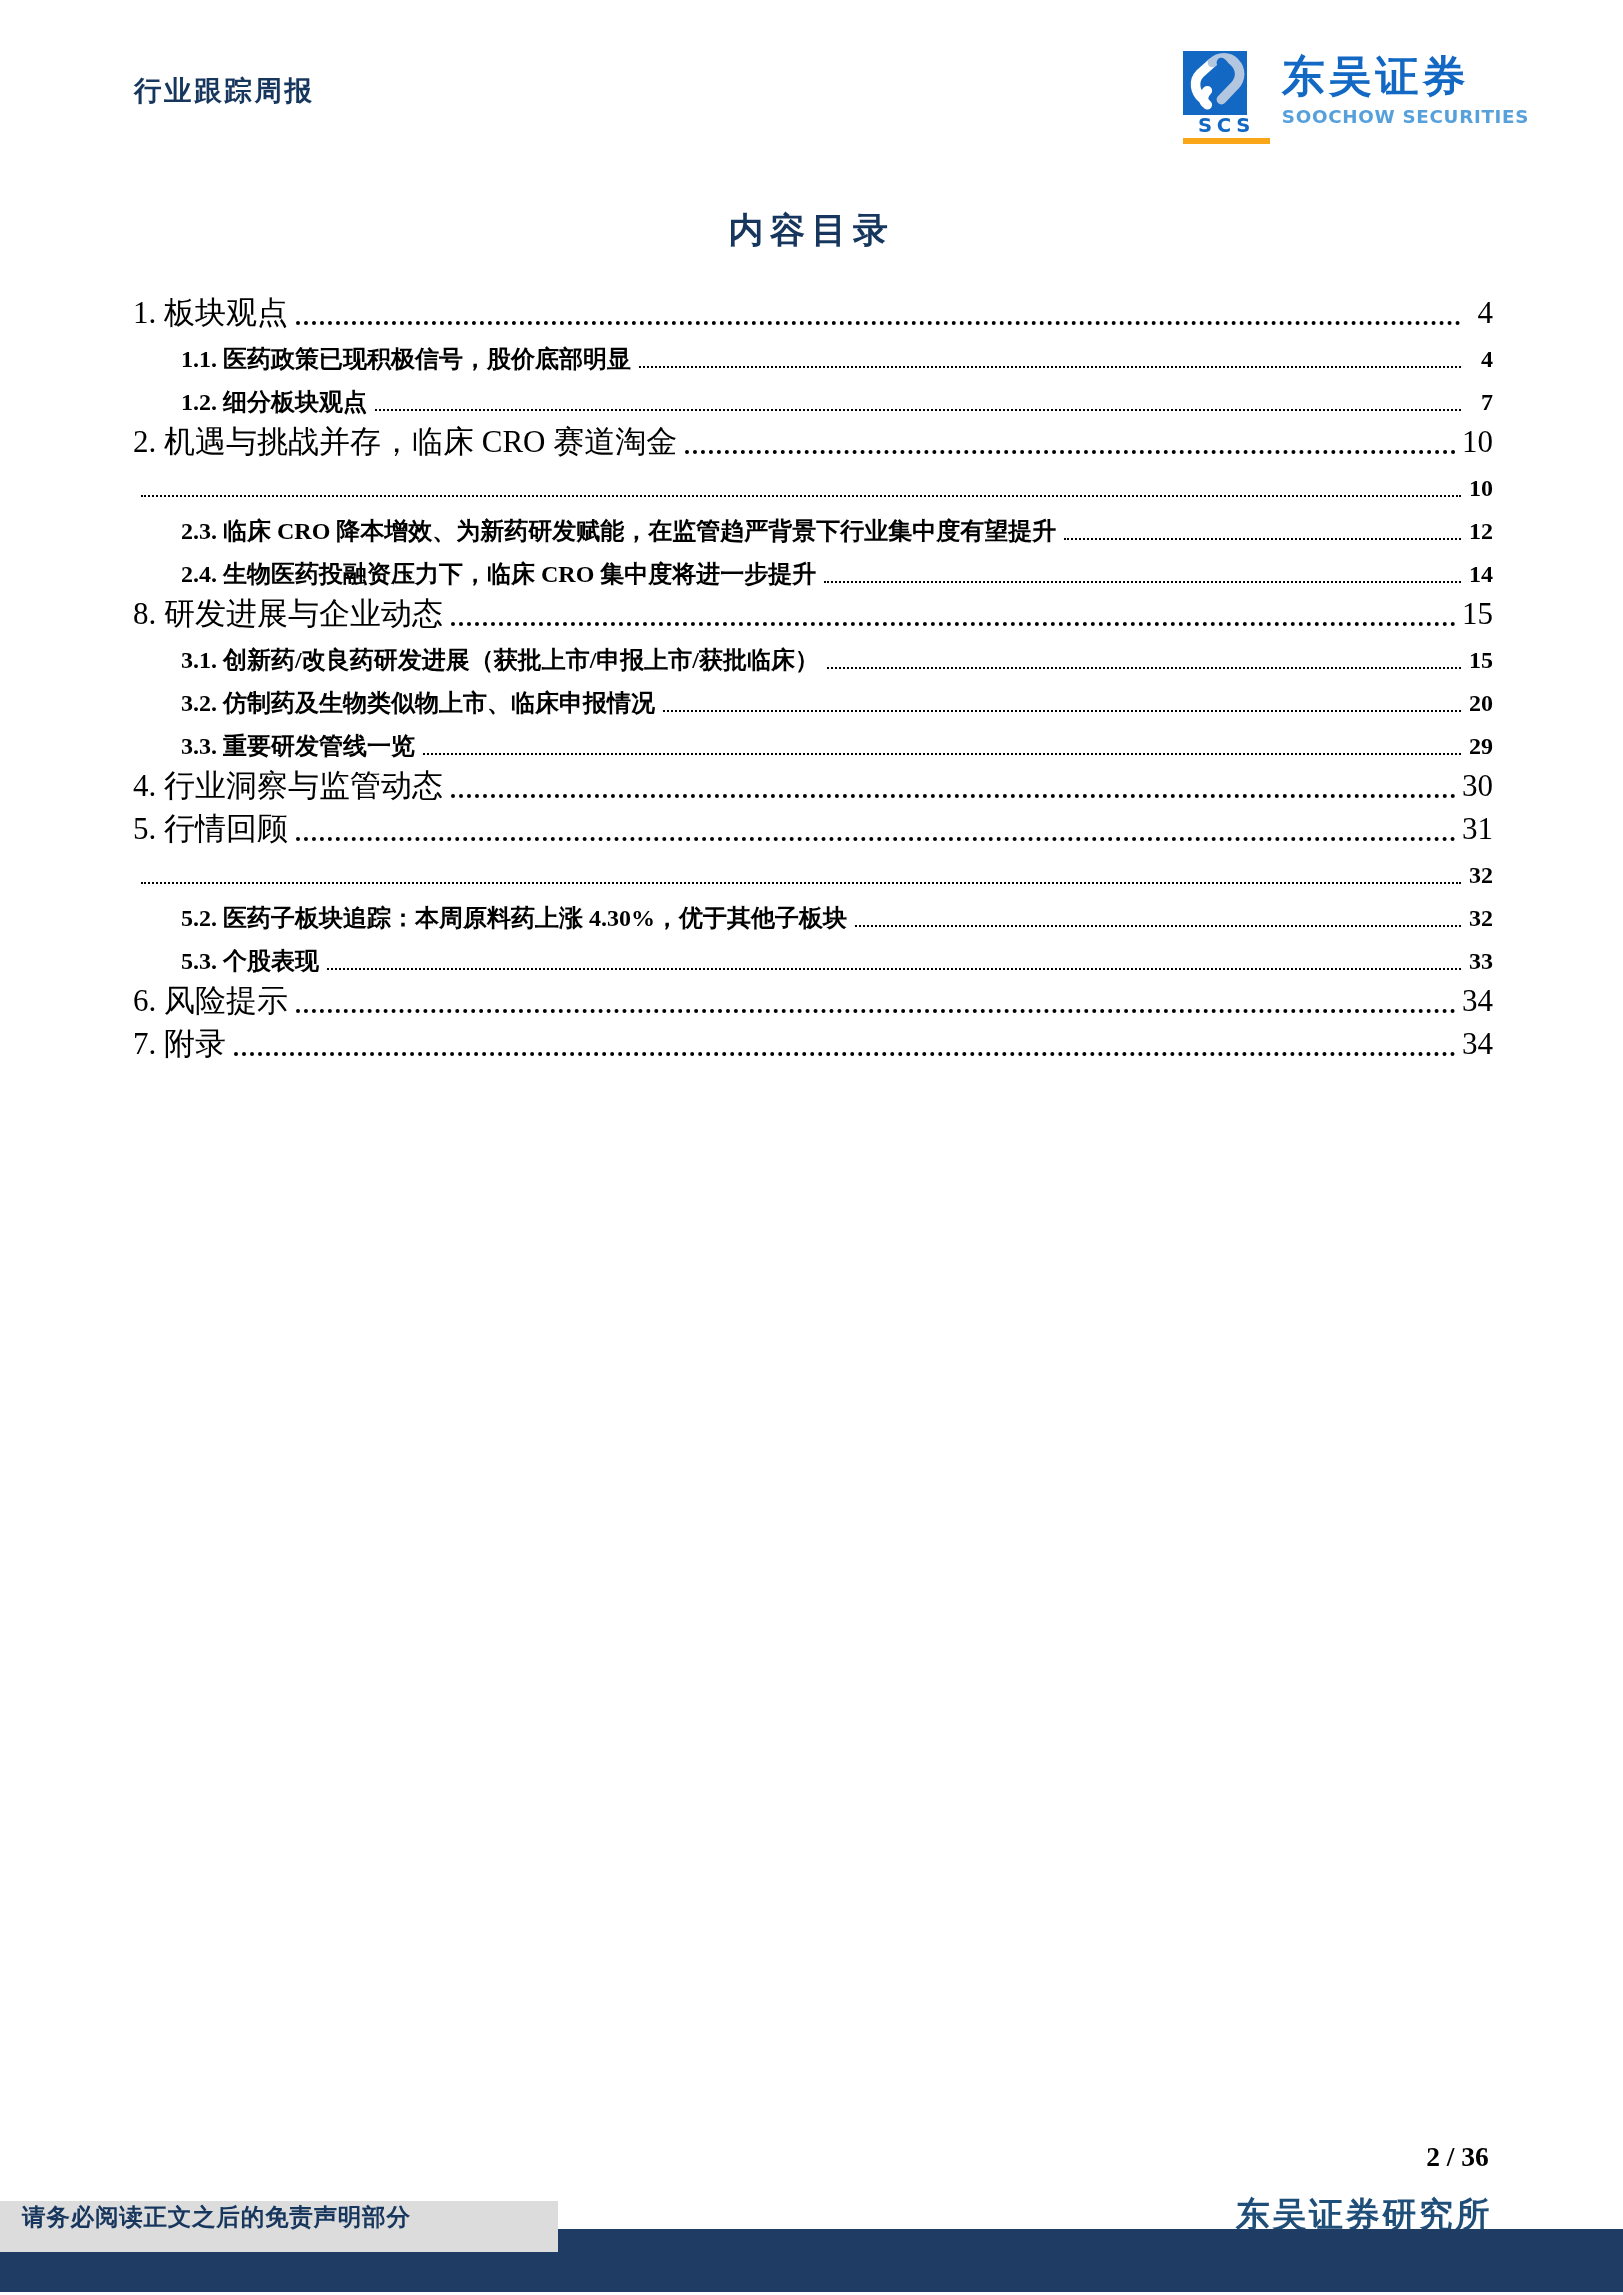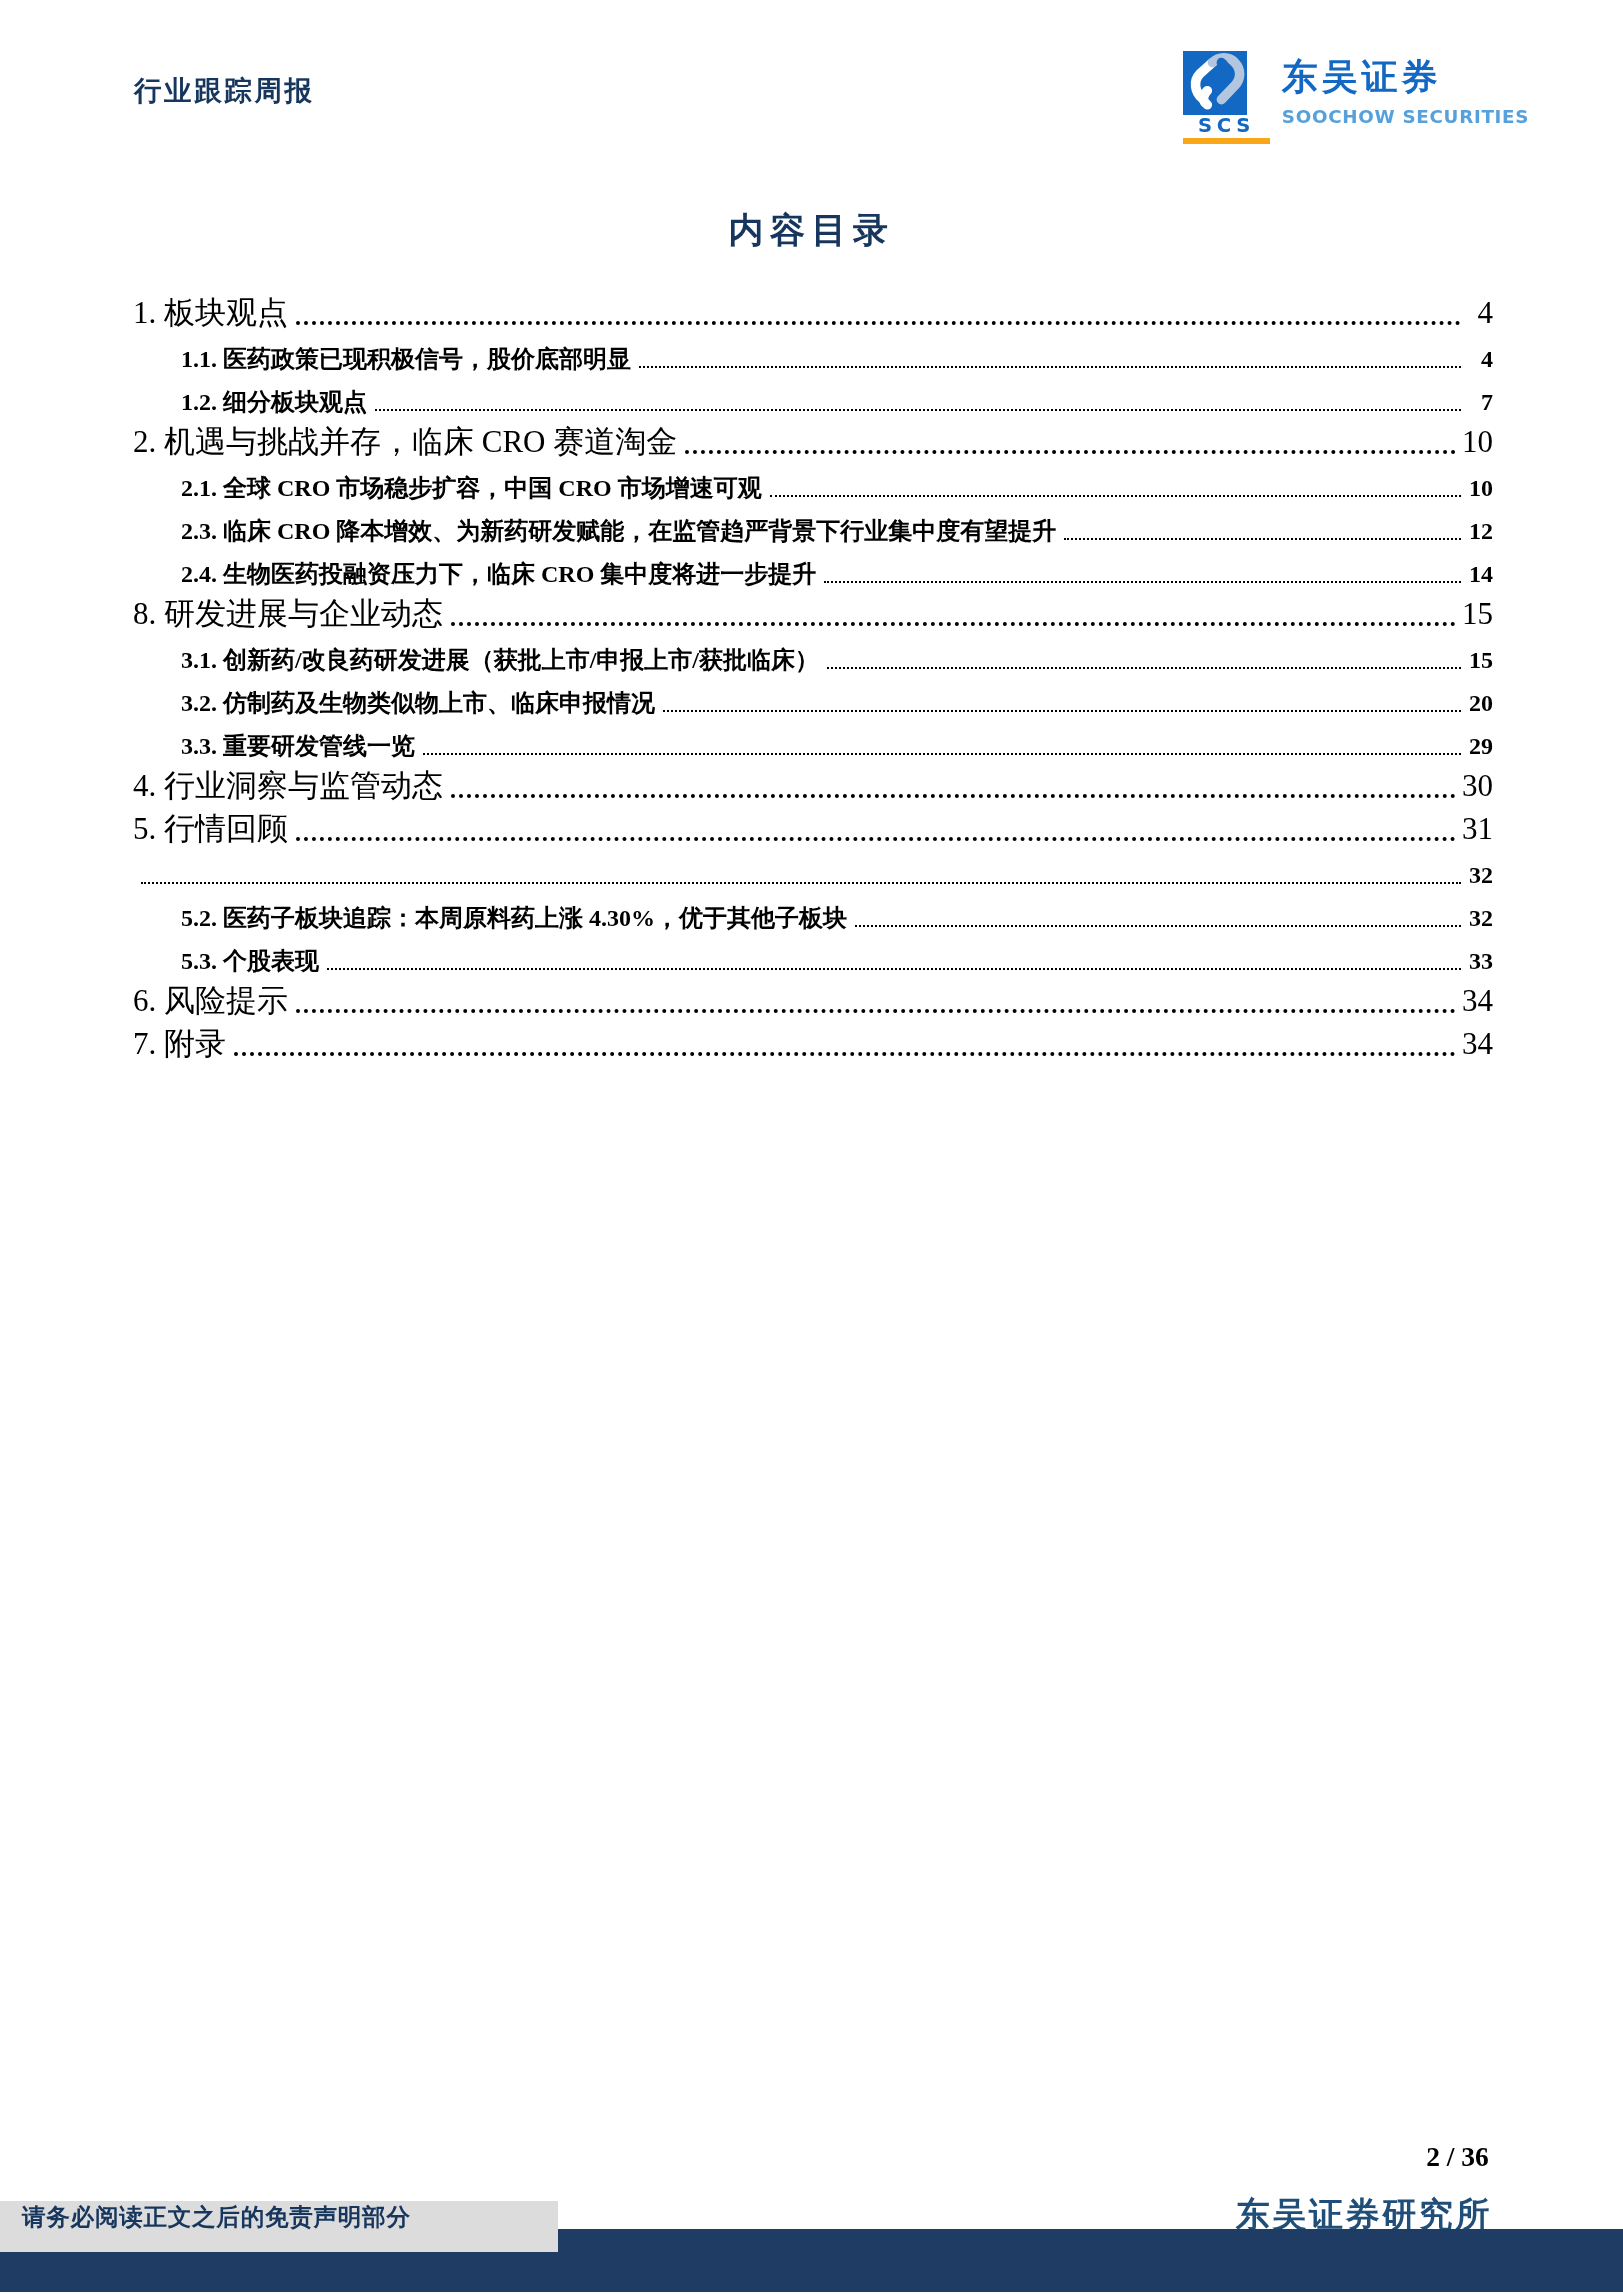--- a/index.html
+++ b/index.html
@@ -42,21 +42,21 @@
   }
   .logo-underline{
     height:5.9px;
     background:var(--orange);
     margin-top:2px;
   }
   .logo-text{margin-left:11.8px;}
   .logo-cn{
     font-family:"DejaVu Sans","Liberation Sans",sans-serif;
     font-weight:bold;
-    font-size:36px;
+    font-size:43px;
     line-height:51px;
     letter-spacing:3.9px;
     color:var(--brand-blue);
   }
   .logo-en{
     font-family:"DejaVu Sans","Liberation Sans",sans-serif;
     font-weight:bold;
     font-size:18.3px;
     letter-spacing:0.7px;
     color:var(--brand-light);
@@ -193,21 +193,20 @@
         <span class="toc-label">1.2. 细分板块观点</span>
         <span class="dots"></span>
         <span class="toc-page">7</span>
       </div>
       <div class="toc-row lv1">
         <span class="toc-label">2. 机遇与挑战并存，临床 CRO 赛道淘金</span>
         <span class="dots"></span>
         <span class="toc-page">10</span>
       </div>
       <div class="toc-row lv2">
-        <span class="toc-label">2.1. 全球 CRO 市场稳步扩容，中国 CRO 市场增速可观</span>
         <span class="dots"></span>
         <span class="toc-page">10</span>
       </div>
       <div class="toc-row lv2">
         <span class="toc-label">2.3. 临床 CRO 降本增效、为新药研发赋能，在监管趋严背景下行业集中度有望提升</span>
         <span class="dots"></span>
         <span class="toc-page">12</span>
       </div>
       <div class="toc-row lv2">
         <span class="toc-label">2.4. 生物医药投融资压力下，临床 CRO 集中度将进一步提升</span>

